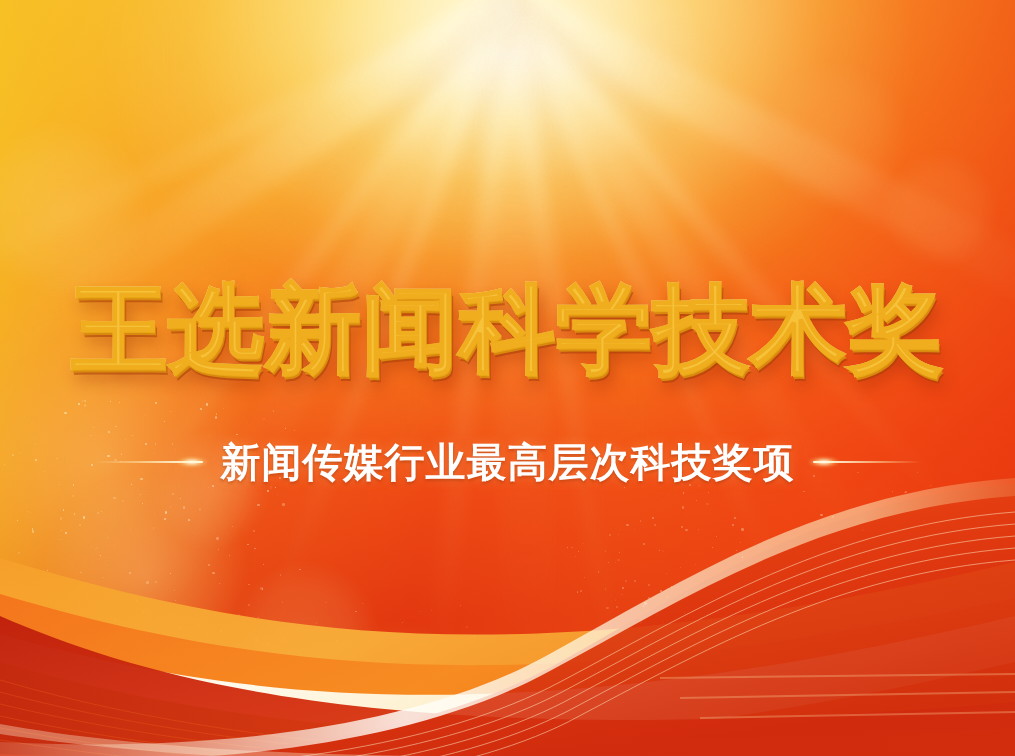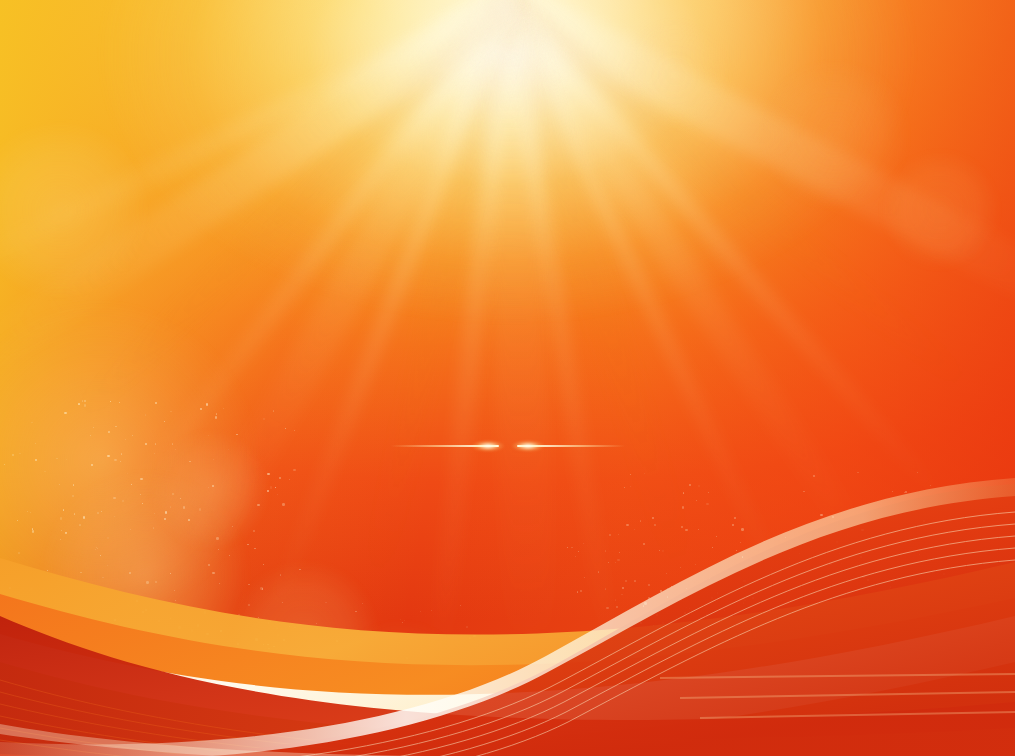--- a/index.html
+++ b/index.html
@@ -744,26 +744,30 @@
         <path d="M700,252 L1015,246"></path>
       </g>
 
       <path d="M0,268 C120,286 300,300 520,296 L520,290 C300,292 120,280 0,258 Z" fill="#FFF6DC" opacity="0.35"></path>
     </svg>
   </div>
 
   <div class="content">
 
 
+    <div class="main-title">
+      <span class="gt">王选新闻科学技术奖</span>
+    </div>
 
     <div class="subtitle-row">
       <span class="flare left">
         <span class="bar"></span>
           <span class="dot"></span>
       </span>
+      <span class="subtitle">新闻传媒行业最高层次科技奖项</span>
       <span class="flare right">
         <span class="bar"></span>
           <span class="dot"></span>
       </span>
     </div>
 
   </div>
 </div>
 
 </body></html>

